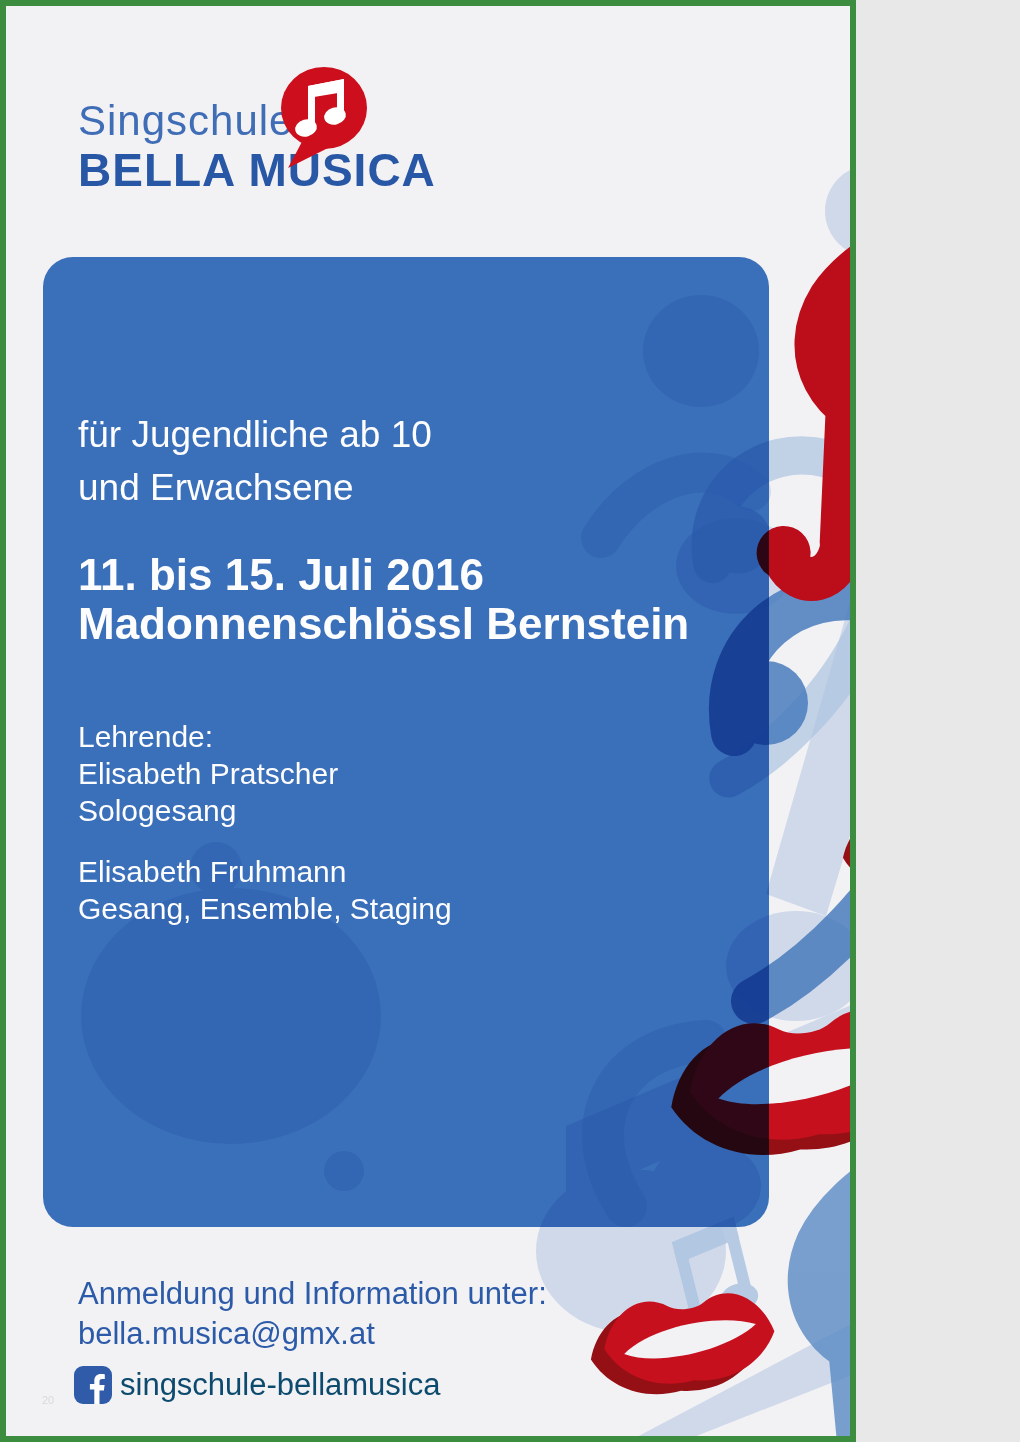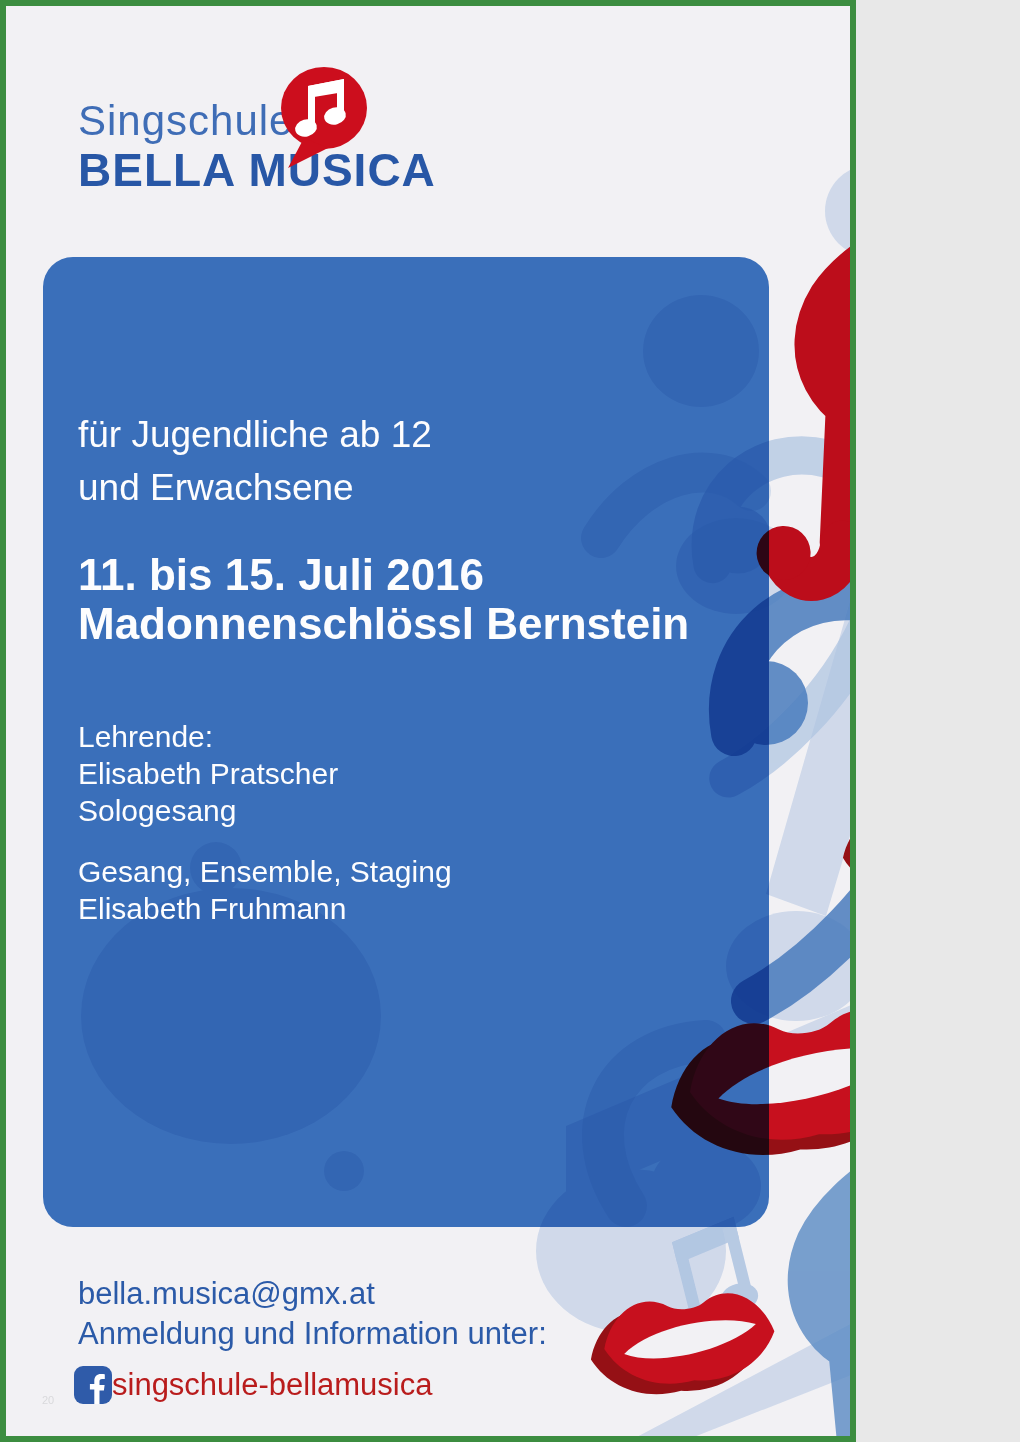--- a/index.html
+++ b/index.html
@@ -35,21 +35,21 @@
   .audience{top:402px;font-size:37px;line-height:53px;}
   .dates{top:544px;font-size:44px;font-weight:700;line-height:49px;}
   .teachers{top:712px;font-size:30px;line-height:37px;}
   .teacher-block{margin-bottom:24px;}
   
   .footer{position:absolute;left:72px;top:1268px;z-index:3;color:#2b5aa8;}
   .footer-info{font-size:31px;line-height:40px;}
   .fb-row{position:absolute;left:68px;top:1360px;z-index:3;display:flex;align-items:center;}
   .fb-icon{width:38px;height:38px;border-radius:9px;background:#2f5ba9;position:relative;flex:0 0 auto;}
   .fb-icon svg{position:absolute;left:0;top:0;}
-  .fb-label{margin-left:0;font-size:31px;color:#b91c1c;}
+  .fb-label{margin-left:8px;font-size:31px;color:#0c4a6e;}
   .watermark{position:absolute;left:36px;top:1388px;font-size:11px;color:#d9d9dc;z-index:3;}
 </style>
 </head>
 <body>
 
 <div class="page">
 
   <div class="blue-box"></div>
 
   <svg class="deco" width="1020" height="1442" viewBox="0 0 1020 1442">
@@ -142,44 +142,44 @@
     <g fill="#ffffff">
       <path d="M 30,64 L 30,22 L 66,15 L 66,52 L 59,52 L 59,26 L 37,30 L 37,64 Z"></path>
       <path d="M 30,22 L 66,15 L 66,28 L 30,34 Z"></path>
       <ellipse cx="28" cy="64" rx="11" ry="8.5" transform="rotate(-15 28 64)"></ellipse>
       <ellipse cx="57" cy="52" rx="11" ry="8.5" transform="rotate(-15 57 52)"></ellipse>
     </g>
   </svg>
 
 
   <div class="panel-text audience">
-    <div>für Jugendliche ab 12</div>
+    <div>für Jugendliche ab 10</div>
     <div>und Erwachsene</div>
   </div>
 
   <div class="panel-text dates">
     <div>11. bis 15. Juli 2016</div>
     <div>Madonnenschlössl Bernstein</div>
   </div>
 
   <div class="panel-text teachers">
     <div>Lehrende:</div>
     <div class="teacher-block">
       <div>Elisabeth Pratscher</div>
       <div>Sologesang</div>
     </div>
     <div class="teacher-block">
+      <div>Elisabeth Fruhmann</div>
       <div>Gesang, Ensemble, Staging</div>
-      <div>Elisabeth Fruhmann</div>
     </div>
   </div>
 
   <div class="footer">
+    <div class="footer-info">Anmeldung und Information unter:</div>
     <div class="footer-info">bella.musica@gmx.at</div>
-    <div class="footer-info">Anmeldung und Information unter:</div>
   </div>
 
   <div class="fb-row">
     <div class="fb-icon">
       <svg width="38" height="38" viewBox="0 0 38 38">
         <path fill="#ffffff" d="M 25.5,38 V 24.5 h 4.4 l 0.7,-5.4 h -5.1 v -3.4 c 0,-1.6 0.5,-2.6 2.6,-2.6 h 2.7 V 8.2 C 30.3,8.1 28.7,8 26.9,8 c -3.9,0 -6.6,2.4 -6.6,6.8 v 3.3 h -4.4 v 5.4 h 4.4 V 38 Z"></path>
       </svg>
     </div>
     <div class="fb-label">singschule-bellamusica</div>
   </div>

